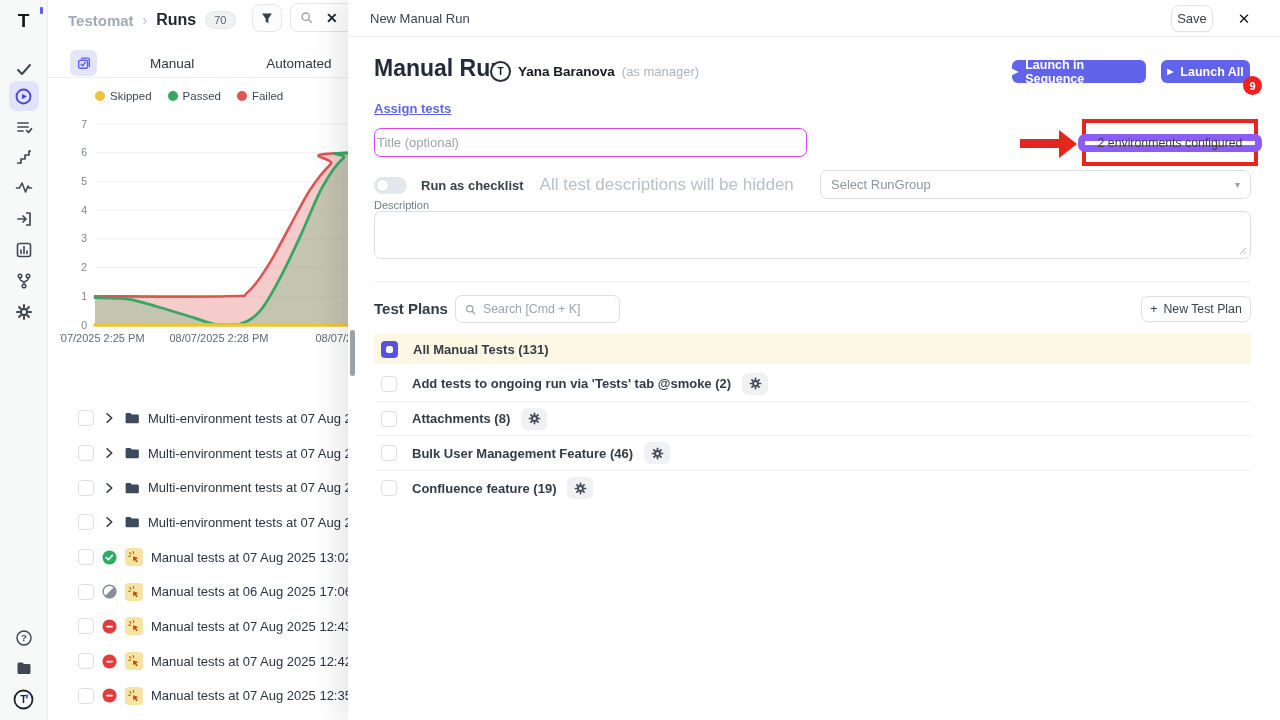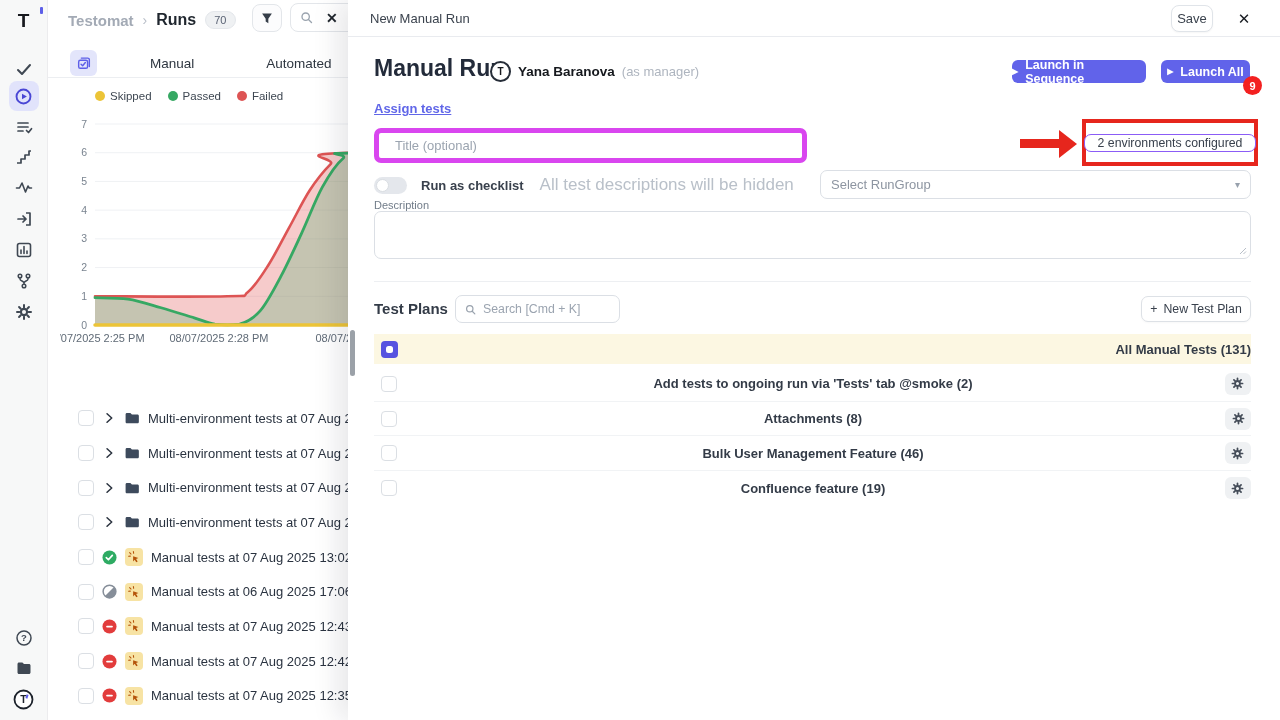--- a/index.html
+++ b/index.html
@@ -56,27 +56,27 @@
   .owner-role { font-size:13px; color:#aeb5bf; }
 
   .launch-btn { position:absolute; top:60px; height:23px; background:#6163ea; border-radius:6px; color:#fff; font-size:12.5px; font-weight:600; display:flex; align-items:center; justify-content:center; gap:7px; cursor:pointer; }
   .launch-btn .play { font-size:8px; }
   .launch-seq { left:664px; width:134px; }
   .launch-all { left:813px; width:89px; }
   .count-badge { position:absolute; left:895px; top:76px; width:19px; height:19px; border-radius:50%; background:#f32020; color:#fff; font-size:11px; font-weight:700; display:flex; align-items:center; justify-content:center; z-index:12; }
 
   .assign-link { position:absolute; left:26px; top:101px; font-size:13px; font-weight:600; color:#6066e8; text-decoration:underline; cursor:pointer; }
 
-  .title-input { position:absolute; left:26px; top:128px; width:433px; height:35px; border:5px solid #d946ef; border-radius:7px; padding:0 16px; font-size:13px; color:#333; outline:none; font-family:"Liberation Sans",sans-serif; }
+  .title-input { position:absolute; left:26px; top:128px; width:433px; height:29px; border:1px solid #d946ef; border-radius:7px; padding:0 2px; font-size:13px; color:#333; outline:none; font-family:"Liberation Sans",sans-serif; }
   .title-input::placeholder, .plan-search input::placeholder { color:#9ba4b0; }
 
   .arrow-shaft { position:absolute; left:672px; top:139px; width:40px; height:9px; background:#e6261d; z-index:11; }
   .arrow-head { position:absolute; left:711px; top:129.5px; width:0; height:0; border-top:14px solid transparent; border-bottom:14px solid transparent; border-left:18px solid #e6261d; z-index:11; }
   .env-annotation { position:absolute; left:734px; top:119px; width:176px; height:47px; border:4px solid #e6261d; display:flex; align-items:center; justify-content:center; z-index:11; }
-  .env-btn { height:18px; padding:0 13px; border:1px solid #8b5cf6; border-radius:7px; background:#fff; font-size:12.3px; color:#39414d; display:flex; align-items:center; cursor:pointer; white-space:nowrap; }
+  .env-btn { height:18px; padding:0 13px; border:7px solid #8b5cf6; border-radius:7px; background:#fff; font-size:12.3px; color:#39414d; display:flex; align-items:center; cursor:pointer; white-space:nowrap; }
 
   .toggle-row { position:absolute; left:26px; top:175px; display:flex; align-items:center; }
   .toggle { width:33px; height:17px; border-radius:9px; background:#e4e7ec; position:relative; cursor:pointer; flex:0 0 auto; }
   .toggle .knob { position:absolute; left:2px; top:2px; width:13px; height:13px; border-radius:50%; background:#fff; border:1px solid #d9dde2; }
   .toggle-label { margin-left:14px; font-size:13px; font-weight:700; color:#39414d; }
   .toggle-hint { margin-left:16px; font-size:17px; color:#b9c0c9; }
 
   .rungroup { position:absolute; left:472px; top:170px; width:431px; height:29px; border:1px solid #dbdfe5; border-radius:7px; display:flex; align-items:center; padding:0 10px; cursor:pointer; }
   .rungroup .val { font-size:13px; color:#8d95a1; flex:1; }
   .rungroup .caret { font-size:10px; color:#98a1ad; }
@@ -86,21 +86,21 @@
   .resize-grip { position:absolute; right:3px; bottom:3px; }
 
   .m-divider { position:absolute; left:26px; top:281px; width:877px; height:1px; background:#edeff2; }
 
   .tp-title { position:absolute; left:26px; top:300px; font-size:15px; font-weight:700; color:#333b47; }
   .plan-search { position:absolute; left:107px; top:295px; width:165px; height:28px; border:1px solid #dbdfe5; border-radius:7px; display:flex; align-items:center; padding-left:8px; gap:6px; }
   .plan-search input { border:none; outline:none; font-size:12.3px; width:120px; background:transparent; font-family:"Liberation Sans",sans-serif; }
   .new-plan-btn { position:absolute; left:793px; top:296px; width:110px; height:26px; border:1px solid #dde1e6; border-radius:7px; background:#fff; display:flex; align-items:center; justify-content:center; gap:6px; font-size:12.3px; color:#39414d; cursor:pointer; box-shadow:0 1px 2px rgba(0,0,0,.03); }
 
   .plans { position:absolute; left:26px; top:334px; width:877px; }
-  .plan-row { height:34.7px; display:flex; align-items:center; padding-left:7px; gap:15px;justify-content:space-between; }
+  .plan-row { height:34.7px; display:flex; align-items:center; padding-left:7px; gap:15px; }
   .plan-row.sel { height:30px; background:#fcf7e2; margin-bottom:3px; }
   .plan-row.bordered { border-bottom:1px solid #f1f3f5; }
   .plan-label { font-size:13px; font-weight:600; color:#333b47; white-space:nowrap; }
   .cbx-checked { width:17px; height:17px; border-radius:4px; background:#5753e0; display:flex; align-items:center; justify-content:center; flex:0 0 auto; }
   .cbx-checked .dot { width:7px; height:7px; background:#fff; border-radius:2.5px; }
   .gear-chip { width:26px; height:22px; background:#eff1f3; border-radius:6px; display:flex; align-items:center; justify-content:center; margin-left:-4px; cursor:pointer; }
 
   .scroll-thumb { position:absolute; left:350px; top:330px; width:5px; height:46px; background:#9ba1a8; border-radius:3px; z-index:30; }
 </style>
 </head>

